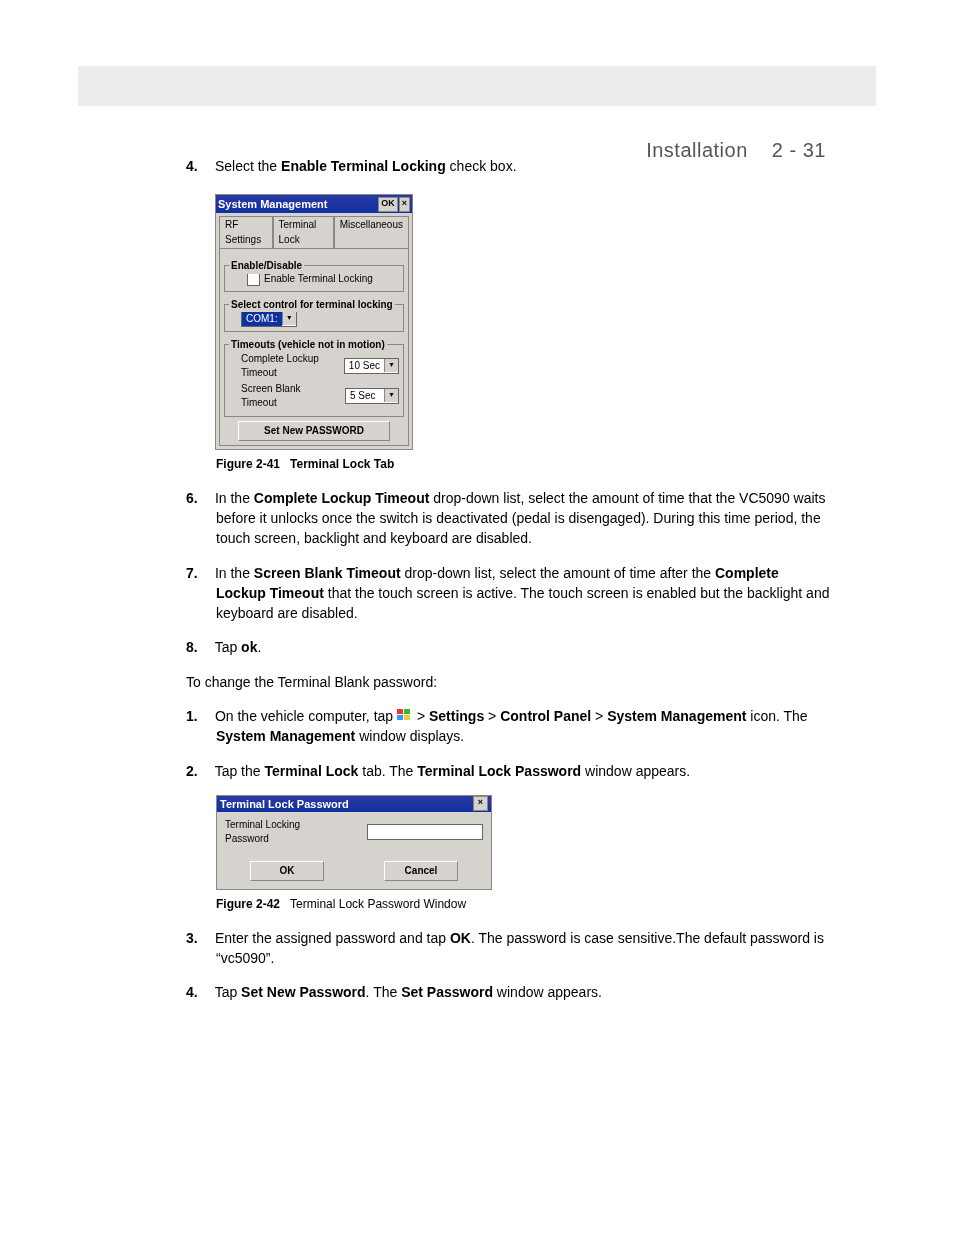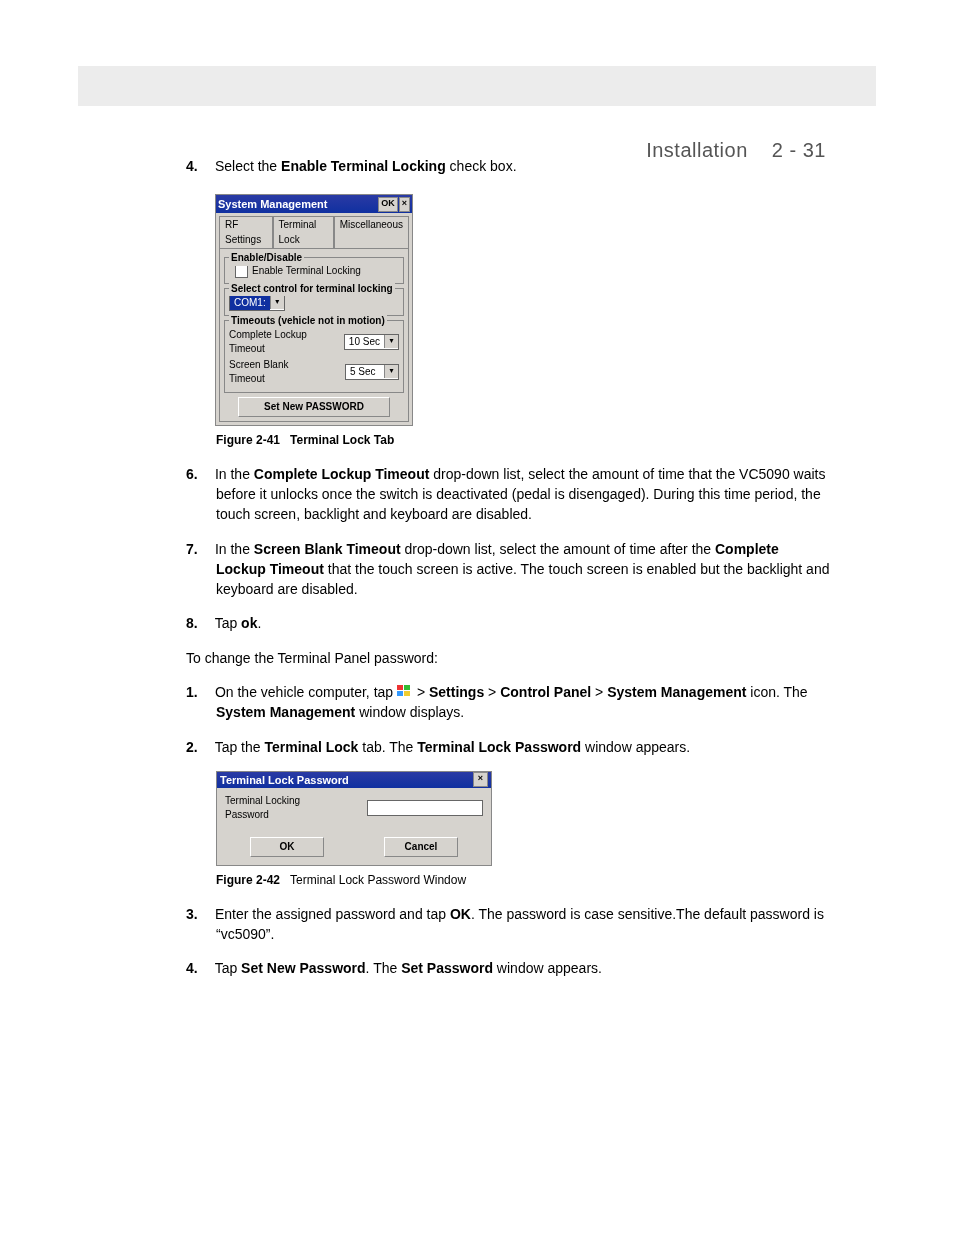--- a/index.html
+++ b/index.html
@@ -16,21 +16,21 @@
   .to-change{margin-left:-30px;margin-top:6px;margin-bottom:14px}
   
   .win41{width:196px;border:1px solid #888;background:#d6d3ce;font-family:Tahoma,Arial;font-size:10px;margin-left:-1px;margin-top:18px}
   .tbar{background:linear-gradient(#2a3aa4,#1030a0);color:#fff;font-weight:bold;height:18px;line-height:18px;padding:0 2px;display:flex;align-items:center}
   .tbar .ttl{flex:1;font-size:11px}
   .tbtn{background:#d6d3ce;color:#000;border:1px solid #888;height:13px;line-height:11px;font-size:9px;font-weight:bold;padding:0 2px;margin-left:1px}
   .tabstrip{display:flex;padding:3px 3px 0 3px;font-size:10px}
   .tab{border:1px solid #888;border-bottom:none;background:#d6d3ce;padding:1px 5px;margin-right:0;position:relative;top:0}
   .tab.sel{background:#d6d3ce;font-weight:normal}
   .tabpanel{border:1px solid #888;margin:0 3px 3px 3px;padding:4px;background:#d6d3ce}
-  .grp{border:1px solid #888;margin:4px 0 4px 0;position:relative;padding:6px 4px 4px 4px}
+  .grp{border:1px solid #888;margin:12px 0 4px 0;position:relative;padding:6px 4px 4px 16px}
   .grp .glabel{position:absolute;top:-7px;left:4px;background:#d6d3ce;padding:0 2px;font-weight:bold;font-size:10px}
   .chk{display:flex;align-items:center;gap:4px;font-size:10px;padding-left:6px}
   .chkbox{width:11px;height:11px;border:1px solid #666;background:#fff}
   .dd{display:inline-flex;align-items:flex-start;border:1px solid #666;background:#fff;height:14px}
   .dd .ddtxt{padding:0 4px;font-size:10px;min-width:30px}
   .dd .ddtxt.sel{background:#1030a0;color:#fff}
   .dd .ar{width:13px;height:13px;background:#d6d3ce;border-left:1px solid #888;text-align:center;line-height:11px;font-size:8px}
   .row{display:flex;align-items:center;justify-content:space-between;font-size:10px;margin:1px 0}
   .row .lab{max-width:95px}
   .btn{border:1px solid #888;border-top-color:#fff;border-left-color:#fff;background:#d6d3ce;font-size:10px;font-weight:bold;text-align:center;padding:2px 0;width:150px;margin:2px auto 0}
@@ -124,21 +124,21 @@
     </p>
     <p class="paratext ol-item">
       <span class="num">7.</span>
       <span>In the </span><span class="bold">Screen Blank Timeout</span><span> drop-down list, select the amount of time after the </span><span class="bold">Complete Lockup Timeout</span><span> that the touch screen is active. The touch screen is enabled but the backlight and keyboard are disabled.</span>
     </p>
     <p class="paratext ol-item">
       <span class="num">8.</span>
       <span>Tap </span><span class="bold">ok</span><span>.</span>
     </p>
 
-    <p class="paratext to-change">To change the Terminal Panel password:</p>
+    <p class="paratext to-change">To change the Terminal Blank password:</p>
 
     <p class="paratext ol-item">
       <span class="num">1.</span>
       <span>On the vehicle computer, tap </span><span class="winicon"><span class="wi-r"></span><span class="wi-g"></span><span class="wi-b"></span><span class="wi-y"></span></span>
       <span>&gt;</span> <span class="bold">Settings</span>
       <span>&gt;</span> <span class="bold">Control Panel</span>
       <span>&gt;</span> <span class="bold">System Management</span><span> icon. The </span><span class="bold">System Management</span><span> window displays.</span>
     </p>
 
     <p class="paratext ol-item">

